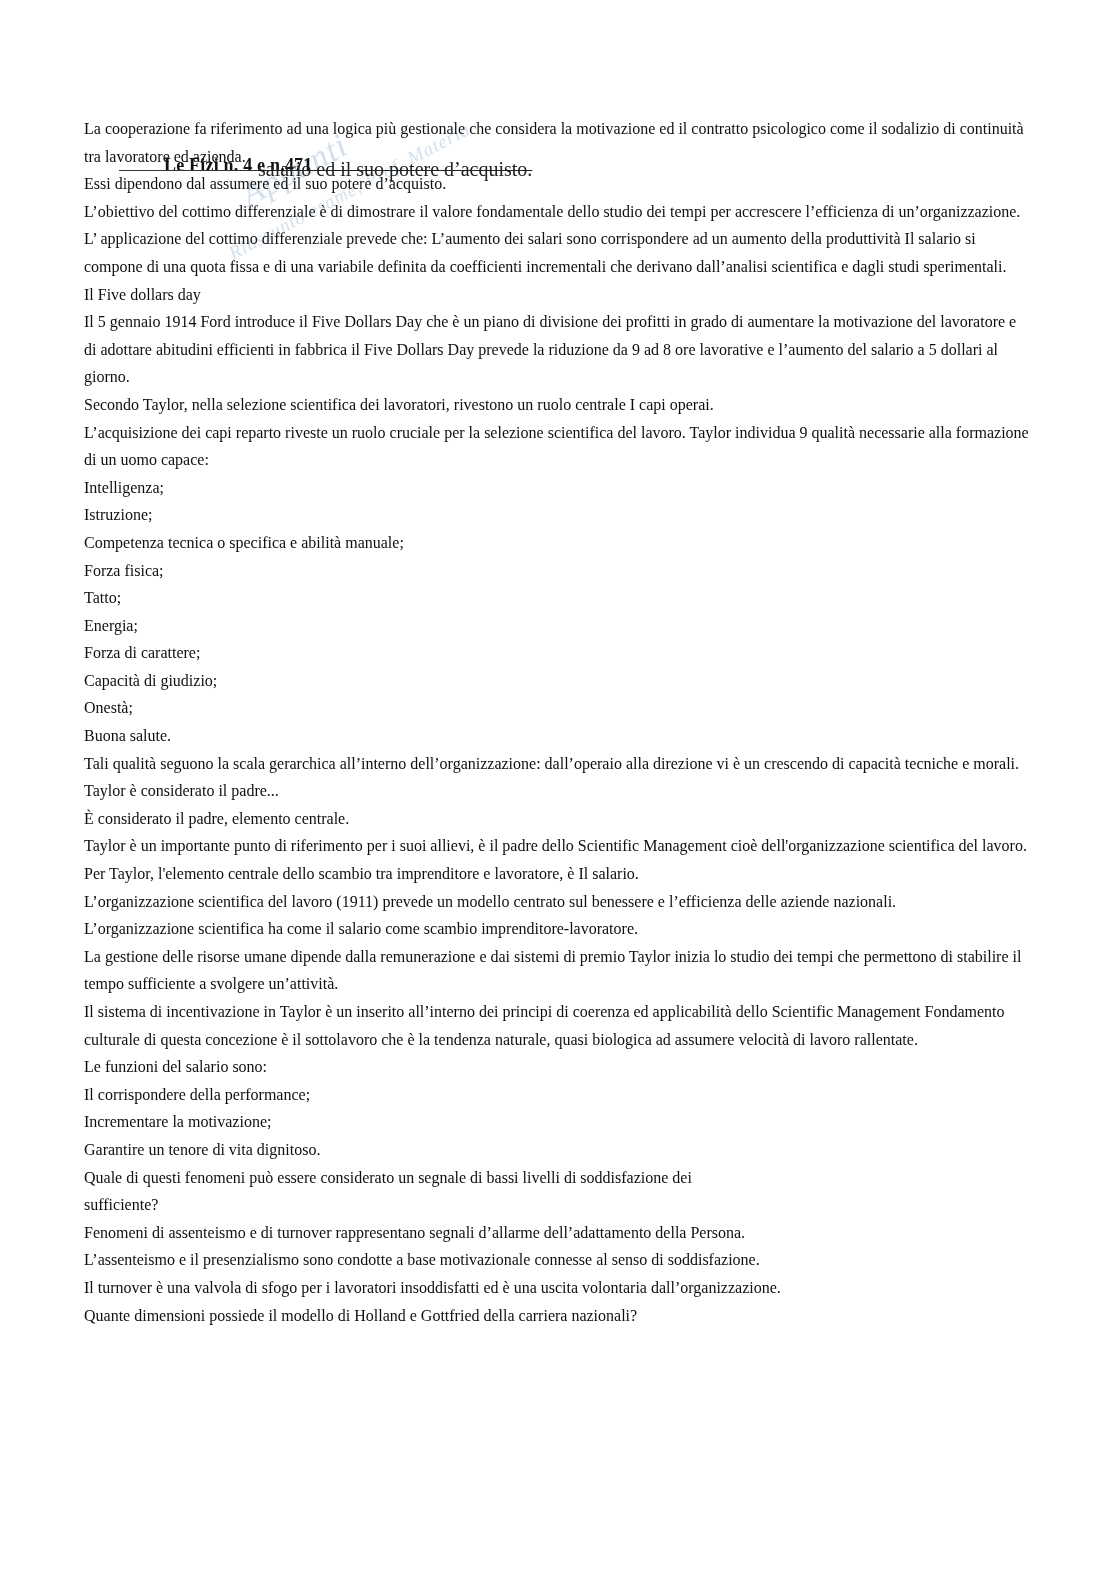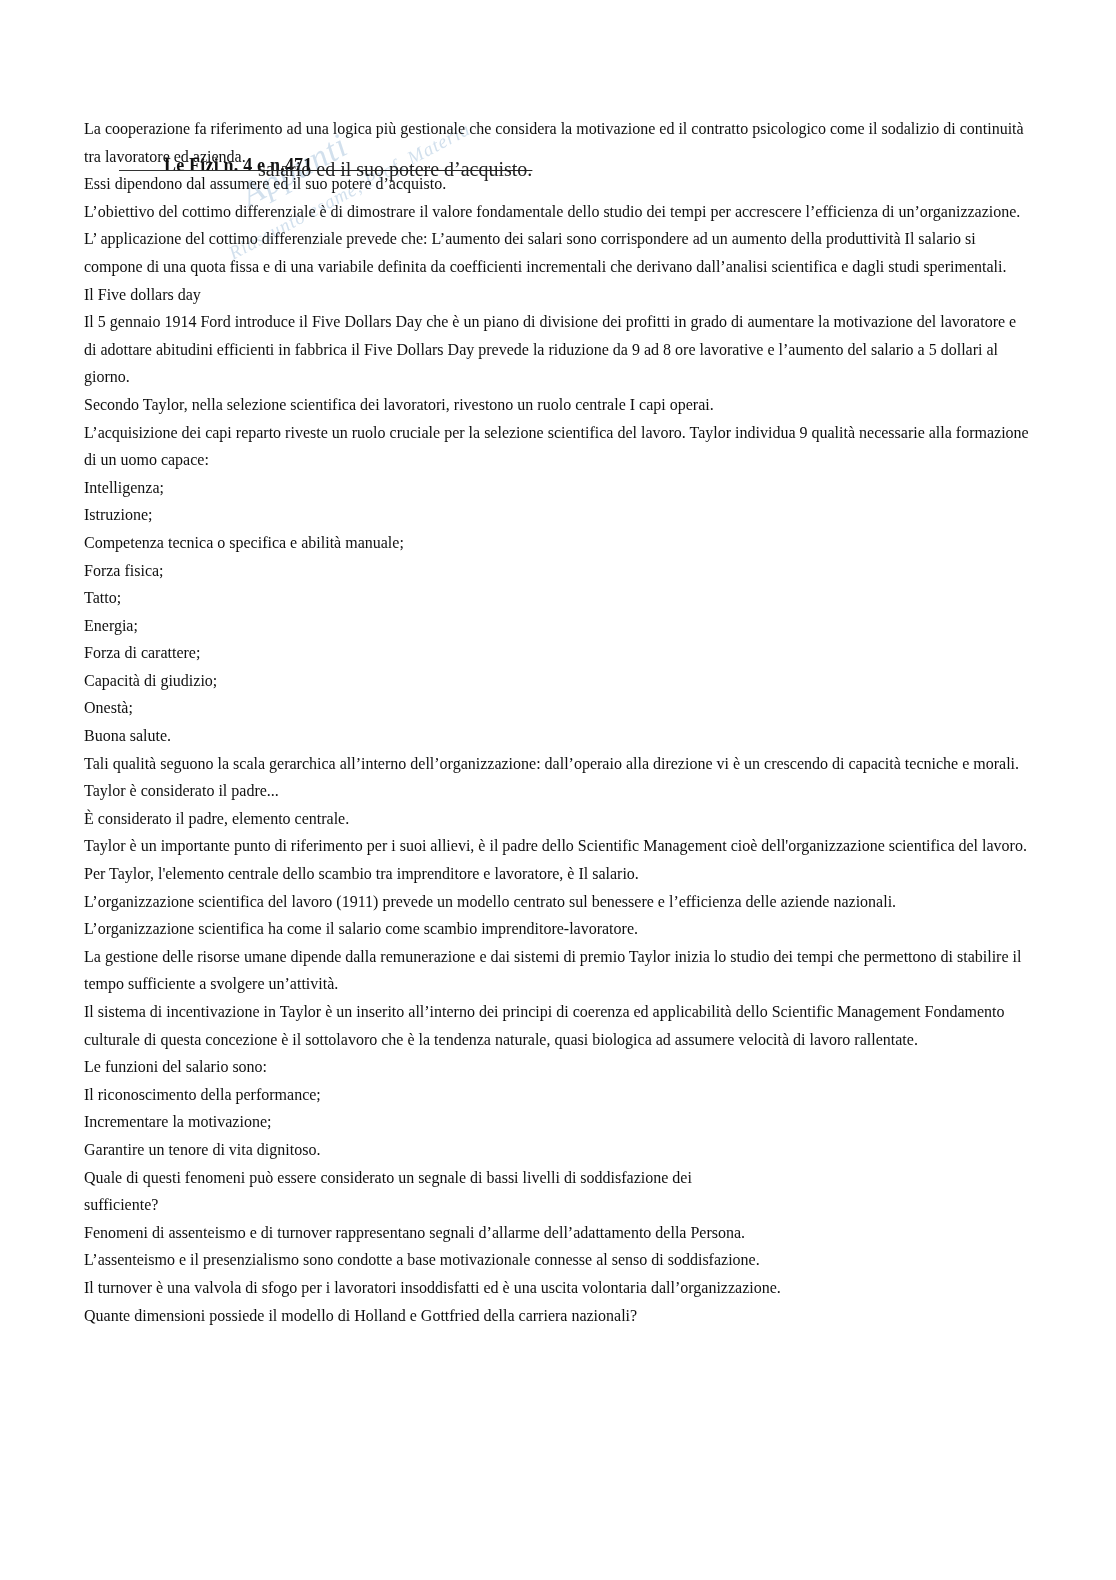--- a/index.html
+++ b/index.html
@@ -126,21 +126,21 @@
       <p>Tali qualità seguono la scala gerarchica all’interno dell’organizzazione: dall’operaio alla direzione vi è un crescendo di capacità tecniche e morali.</p>
       <p>Taylor è considerato il padre...</p>
       <p>È considerato il padre, elemento centrale.</p>
       <p>Taylor è un importante punto di riferimento per i suoi allievi, è il padre dello Scientific Management cioè dell'organizzazione scientifica del lavoro.</p>
       <p>Per Taylor, l'elemento centrale dello scambio tra imprenditore e lavoratore, è Il salario.</p>
       <p>L’organizzazione scientifica del lavoro (1911) prevede un modello centrato sul benessere e l’efficienza delle aziende nazionali.</p>
       <p>L’organizzazione scientifica ha come il salario come scambio imprenditore-lavoratore.</p>
       <p>La gestione delle risorse umane dipende dalla remunerazione e dai sistemi di premio Taylor inizia lo studio dei tempi che permettono di stabilire il tempo sufficiente a svolgere un’attività.</p>
       <p>Il sistema di incentivazione in Taylor è un inserito all’interno dei principi di coerenza ed applicabilità dello Scientific Management Fondamento culturale di questa concezione è il sottolavoro che è la tendenza naturale, quasi biologica ad assumere velocità di lavoro rallentate.</p>
       <p>Le funzioni del salario sono:</p>
-      <p>Il riconoscimento della performance;</p>
+      <p>Il corrispondere della performance;</p>
       <p>Incrementare la motivazione;</p>
       <p>Garantire un tenore di vita dignitoso.</p>
       <p>Quale di questi fenomeni può essere considerato un segnale di bassi livelli di soddisfazione dei</p>
       <p>sufficiente?</p>
       <p>Fenomeni di assenteismo e di turnover rappresentano segnali d’allarme dell’adattamento della Persona.</p>
       <p>L’assenteismo e il presenzialismo sono condotte a base motivazionale connesse al senso di soddisfazione.</p>
       <p>Il turnover è una valvola di sfogo per i lavoratori insoddisfatti ed è una uscita volontaria dall’organizzazione.</p>
       <p>Quante dimensioni possiede il modello di Holland e Gottfried della carriera nazionali?</p>
     </div>
 

